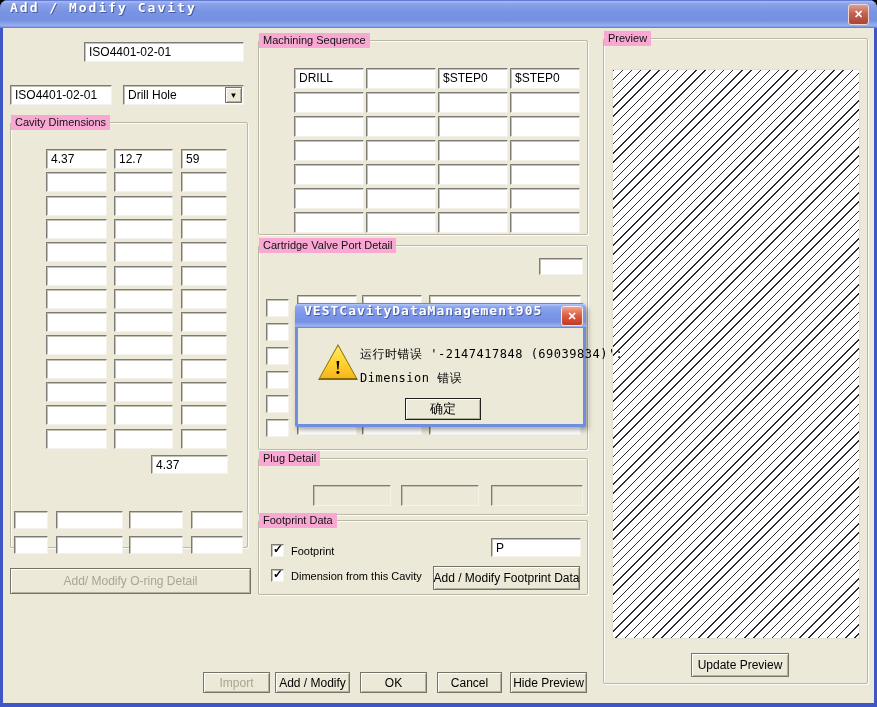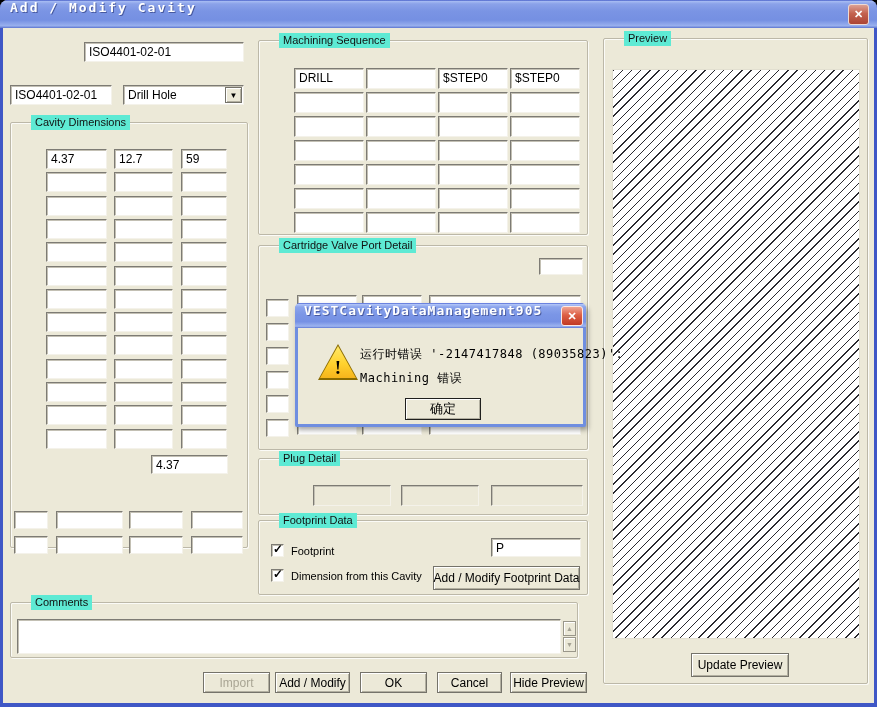--- a/index.html
+++ b/index.html
@@ -33,21 +33,21 @@
     box-shadow:inset 1px 1px 0 #c3c0b4;
     font:12px "Liberation Sans",sans-serif;color:#000;
     padding:2px 0 0 4px;overflow:hidden;white-space:nowrap;
   }
   .field.flat{background:#ece9d8;}
   .group{
     position:absolute;border:1px solid #bcb8a8;border-radius:2px;
     box-shadow:inset 1px 1px 0 rgba(255,255,255,.8), 1px 1px 0 rgba(255,255,255,.8);
   }
   .glabel{
-    position:absolute;top:-8px;left:20px;background:#5eead4;padding:0 4px;
+    position:absolute;top:-8px;left:0;background:#f9a8d4;padding:0 4px;
     font:11px "Liberation Sans",sans-serif;color:#111;line-height:15px;white-space:nowrap;
   }
   .btn{
     position:absolute;background:#ece9d8;border:1px solid #75736a;
     box-shadow:inset 1px 1px 0 #ffffff, inset -1px -1px 0 #b3b0a1;
     font:12px "Liberation Sans",sans-serif;color:#000;
     display:flex;align-items:center;justify-content:center;cursor:pointer;white-space:nowrap;
   }
   .btn.disabled{color:#a9a594;}
   .btn.default{border-color:#20201e;}
@@ -168,20 +168,21 @@
       <div class="field" style="left: 3px; top: 388px; width: 34px; height: 18px;"></div>
       <div class="field" style="left: 45px; top: 388px; width: 67px; height: 18px;"></div>
       <div class="field" style="left: 118px; top: 388px; width: 54px; height: 18px;"></div>
       <div class="field" style="left: 180px; top: 388px; width: 52px; height: 18px;"></div>
       <div class="field" style="left: 3px; top: 413px; width: 34px; height: 18px;"></div>
       <div class="field" style="left: 45px; top: 413px; width: 67px; height: 18px;"></div>
       <div class="field" style="left: 118px; top: 413px; width: 54px; height: 18px;"></div>
       <div class="field" style="left: 180px; top: 413px; width: 52px; height: 18px;"></div>
     </div>
 
+  <button class="btn disabled" style="left:10px;top:568px;width:241px;height:26px;">Add/ Modify O-ring Detail</button>
 
   <div class="group" id="machining-group" style="left:258px;top:40px;width:330px;height:195px;">
     <span class="glabel">Machining Sequence</span>
   <div class="field" style="left: 35px; top: 27px; width: 70px; height: 21px;">DRILL</div>
       <div class="field" style="left: 107px; top: 27px; width: 70px; height: 21px;"></div>
       <div class="field" style="left: 179px; top: 27px; width: 70px; height: 21px;">$STEP0</div>
       <div class="field" style="left: 251px; top: 27px; width: 70px; height: 21px;">$STEP0</div>
       <div class="field" style="left: 35px; top: 51px; width: 70px; height: 21px;"></div>
       <div class="field" style="left: 107px; top: 51px; width: 70px; height: 21px;"></div>
       <div class="field" style="left: 179px; top: 51px; width: 70px; height: 21px;"></div>
@@ -251,26 +252,20 @@
     </span>
     <span class="cblabel" style="left:32px;top:24px;">Footprint</span>
     <div class="field" style="left:232px;top:17px;width:90px;height:19px;">P</div>
     <span class="checkbox" style="left:12px;top:48px;">
       <span class="check">✓</span>
     </span>
     <span class="cblabel" style="left:32px;top:49px;">Dimension from this Cavity</span>
     <button class="btn" style="left:174px;top:45px;width:147px;height:24px;">Add / Modify Footprint Data</button>
   </div>
 
-  <div class="group" style="left:10px;top:602px;width:568px;height:56px;">
-    <span class="glabel">Comments</span>
-    <div class="field" style="left:6px;top:16px;width:544px;height:35px;"></div>
-    <span class="spin" style="left:552px;top:18px;">▲</span>
-    <span class="spin" style="left:552px;top:34px;">▼</span>
-  </div>
 
   <button class="btn disabled" style="left:203px;top:672px;width:67px;height:21px;">Import</button>
   <button class="btn" style="left:275px;top:672px;width:75px;height:21px;">Add / Modify</button>
   <button class="btn" style="left:360px;top:672px;width:67px;height:21px;">OK</button>
   <button class="btn" style="left:437px;top:672px;width:65px;height:21px;">Cancel</button>
   <button class="btn" style="left:510px;top:672px;width:77px;height:21px;">Hide Preview</button>
 
   <div class="group" style="left:603px;top:38px;width:265px;height:646px;">
     <span class="glabel">Preview</span>
     <div class="hatch" style="left:8px;top:30px;width:248px;height:570px;"></div>
@@ -280,18 +275,18 @@
   <div class="dialog">
     <div class="dtitle">
       <span class="dtitle-text">VESTCavityDataManagement905</span>
       <span class="dclose">✕</span>
     </div>
     <div class="warn">
       <span class="tri-outer"></span>
         <span class="tri-inner"></span>
       <span class="mark">!</span>
     </div>
-    <span class="dtext" style="left:62px;top:40px;">运行时错误 '-2147417848 (89035823)':</span>
-    <span class="dtext" style="left:62px;top:64px;">Machining 错误</span>
+    <span class="dtext" style="left:62px;top:40px;">运行时错误 '-2147417848 (69039834)':</span>
+    <span class="dtext" style="left:62px;top:64px;">Dimension 错误</span>
     <button class="btn default" style="left:107px;top:92px;width:76px;height:22px;font-size:13px;">确定</button>
   </div>
 
 </div>
 
 </body></html>

